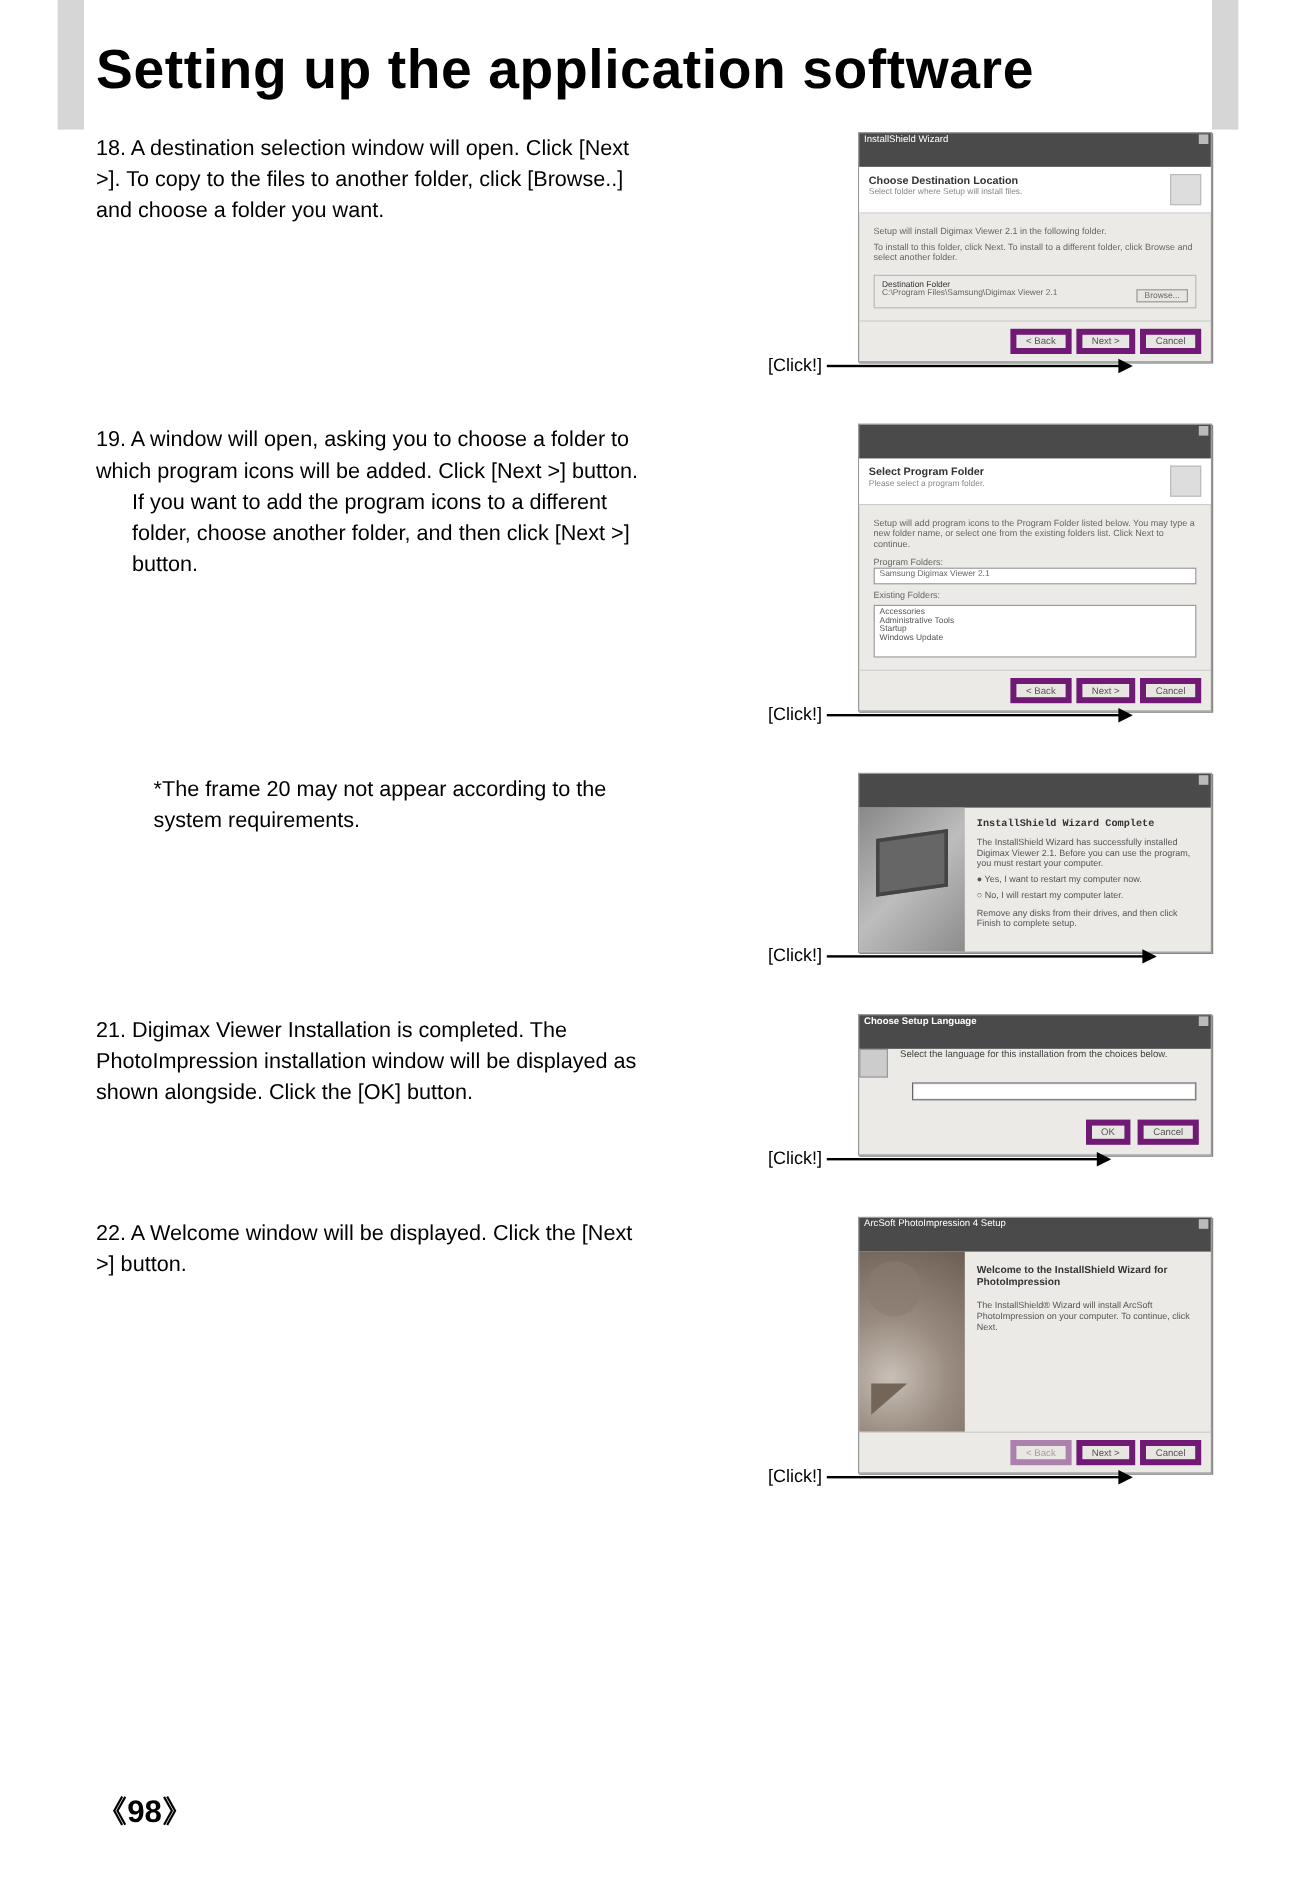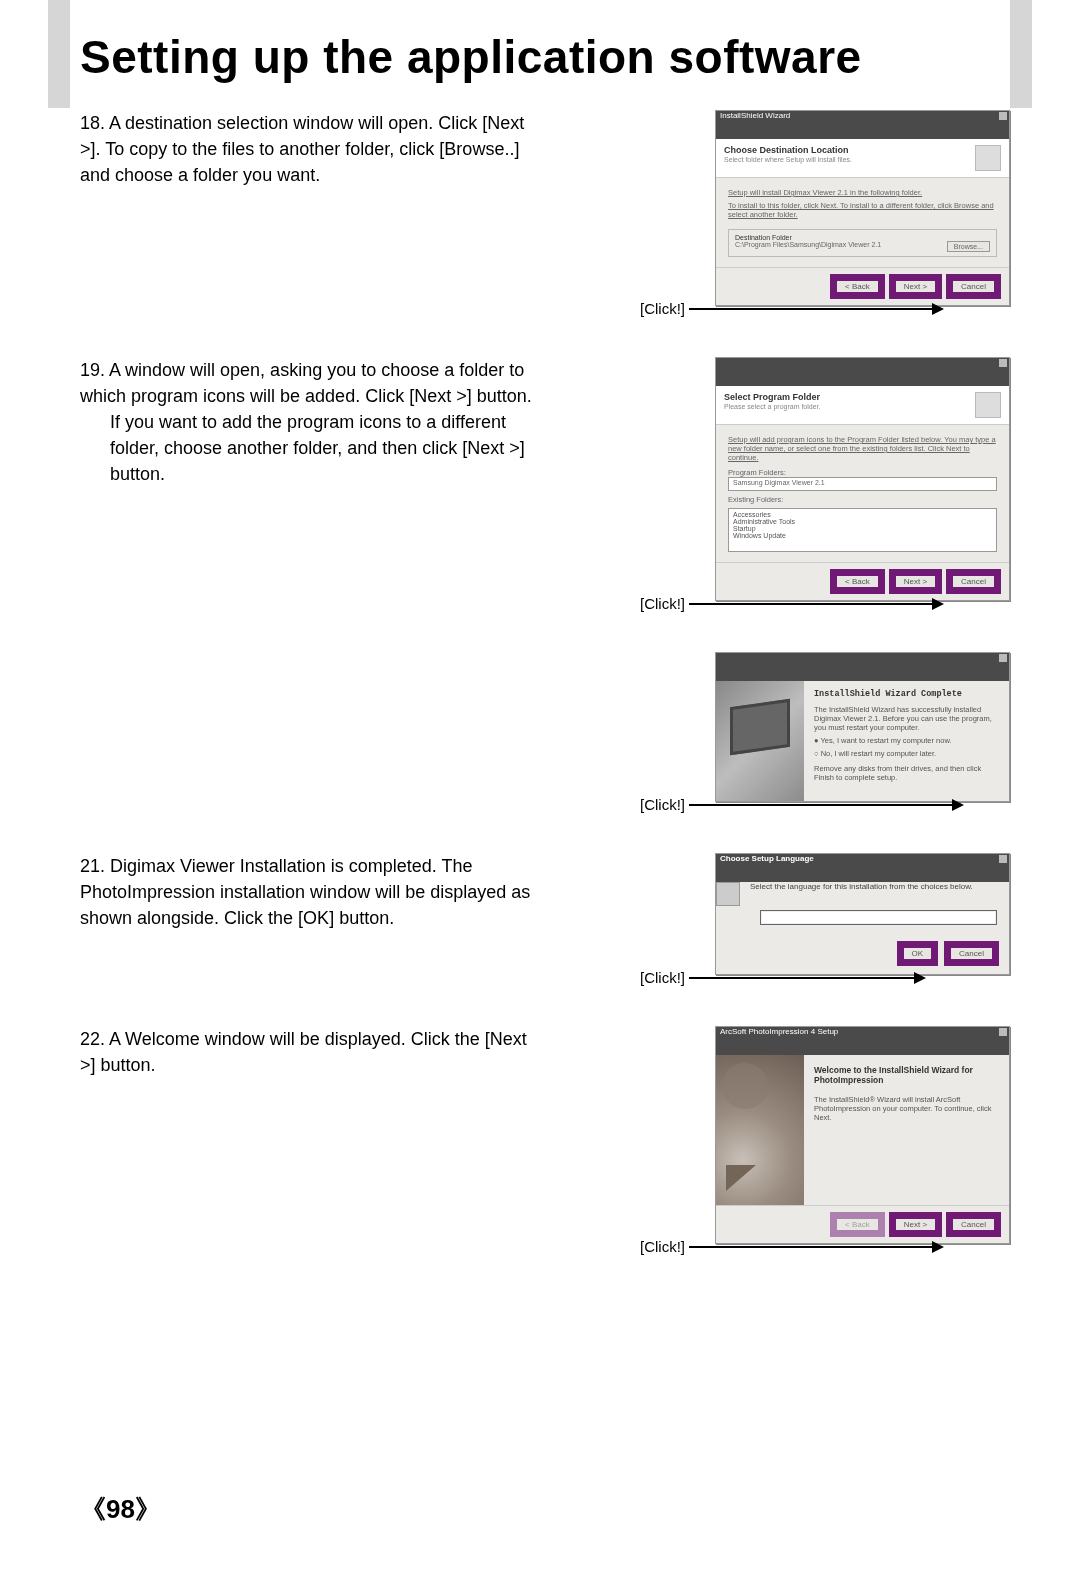--- a/index.html
+++ b/index.html
@@ -119,21 +119,21 @@
   .dialog .header-left span { font-size: 7px; color: #888; }
   .dialog .iconbox {
     width: 26px; height: 26px; background: #ddd; border: 1px solid #bbb;
   }
   .dialog .body {
     padding: 10px 12px;
     min-height: 80px;
     font-size: 7.5px;
     color: #666;
   }
-  .dialog .body .line { margin-bottom: 4px; text-decoration: underline; }
+  .dialog .body .line { margin-bottom: 4px; }
   .dialog .path-box {
     border: 1px solid #bbb;
     padding: 4px 6px;
     margin-top: 10px;
     font-size: 7px;
   }
   .dialog .path-box .browse {
     float: right;
     border: 1px solid #999;
     background: #e8e6e2;
@@ -141,21 +141,21 @@
     font-size: 7px;
   }
   .dialog .footer {
     display: flex;
     justify-content: flex-end;
     gap: 4px;
     padding: 6px 8px;
     border-top: 1px solid #ccc;
   }
   .dialog .btn {
-    border: 7px solid #701a75;
+    border: 5px solid #701a75;
     background: #e8e6e2;
     padding: 1px 8px;
     font-size: 8px;
     min-width: 34px;
     text-align: center;
   }
   .dialog .input-flat {
     background: #fff;
     border: 1px solid #999;
     height: 14px;
@@ -347,20 +347,21 @@
         <div class="click-row">
           <span class="click-label">[Click!]</span>
           <span class="arrow-line"></span>
           <span class="click-spacer"></span>
         </div>
       </div>
     </div>
 
     <div class="step">
       <div class="text-col">
+        <p class="note">*The frame 20 may not appear according to the system requirements.</p>
       </div>
       <div class="right-col">
         <div class="dialog">
           <div class="titlebar">
               <span class="x"></span>
             </div>
           <div class="split">
             <div class="sideimg"></div>
             <div class="rbody">
               <b>InstallShield Wizard Complete</b>

